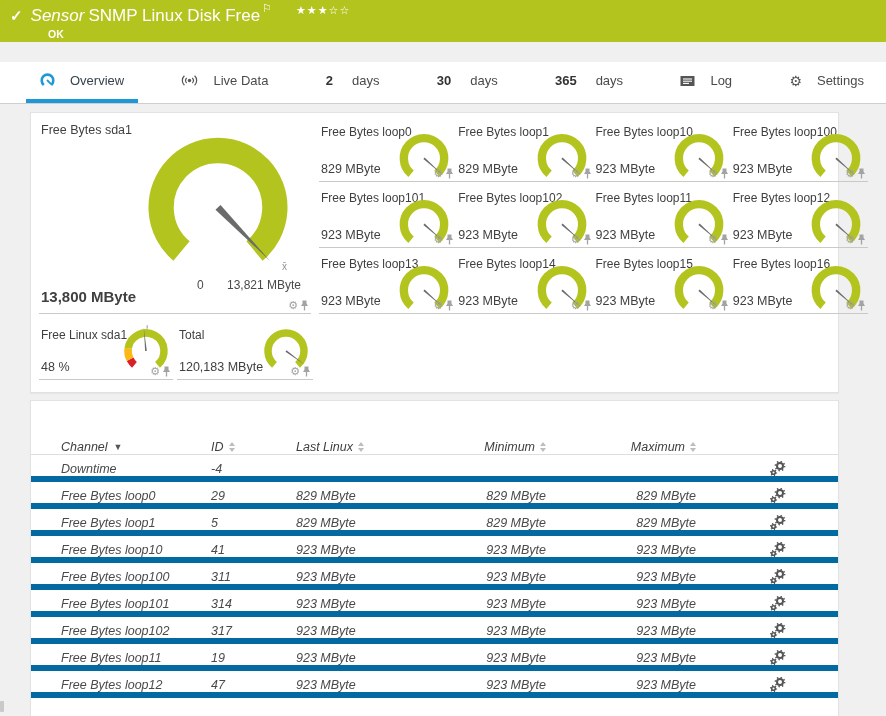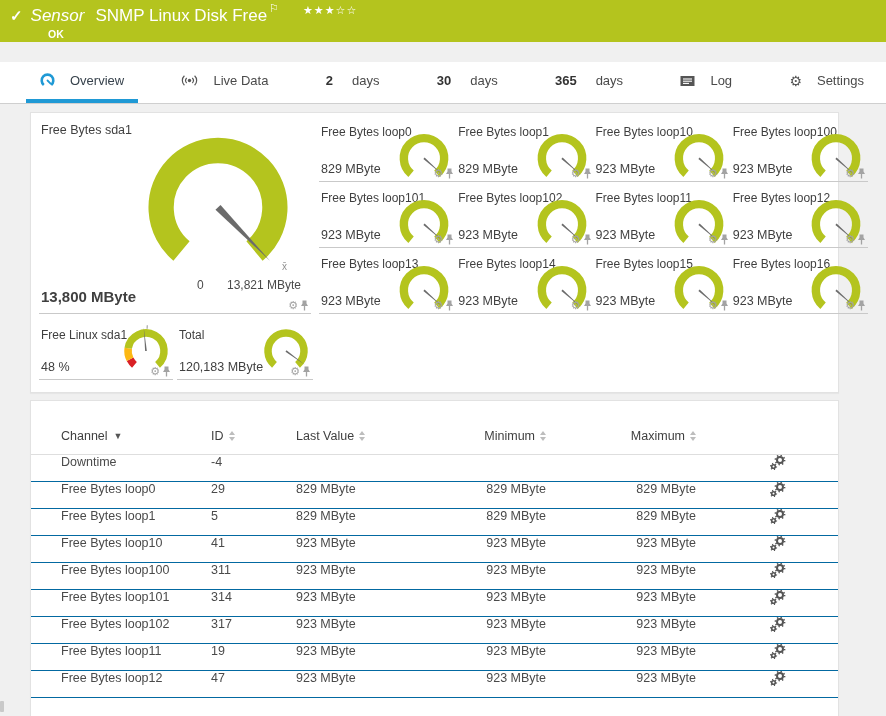--- a/index.html
+++ b/index.html
@@ -3,21 +3,21 @@
 <meta charset="utf-8">
 <style>
   * { margin:0; padding:0; box-sizing:border-box; }
   html,body { width:886px; height:716px; overflow:hidden; }
   body { position:relative; background:#f0f0f0; font-family:"Liberation Sans", sans-serif; color:#3f3f3f; }
 
   
   .status-header { position:absolute; left:0; top:0; width:886px; height:42px; background:#b4c41e; color:#fff; }
   .sh-row1 { display:flex; align-items:flex-start; padding:6px 0 0 10px; }
   .sh-check { font-size:15px; font-weight:bold; margin-right:8px; line-height:20px; }
-  .sh-type { font-style:italic; font-size:17px; margin-right:11px; line-height:20px; }
+  .sh-type { font-style:italic; font-size:17px; margin-right:4px; line-height:20px; }
   .sh-title { font-size:17px; line-height:20px; }
   .sh-flag { font-size:11px; position:relative; top:-4px; margin-left:2px; }
   .sh-stars { font-size:11px; letter-spacing:1px; margin-left:24px; position:relative; top:-2px; }
   .sh-status { font-size:10.5px; font-weight:bold; margin:2px 0 12px 48px; }
 
   
   .tabbar { position:absolute; left:0; top:62px; width:886px; height:42px; background:#fff; border-bottom:1px solid #cfcfcf; display:flex; justify-content:space-between; align-items:stretch; padding:0 8px 0 26px; }
   .tab { display:flex; align-items:center; gap:15px; padding:0 14px; border-bottom:4px solid transparent; font-size:13px; color:#4a4a4a; cursor:pointer; white-space:nowrap; }
   .tab.active { border-bottom-color:#1f99d5; color:#37424c; }
   .tab .num { font-weight:bold; color:#333; margin-right:4px; }
@@ -46,23 +46,23 @@
   .small-grid { position:absolute; left:288px; top:3px; width:549px; display:grid; grid-template-columns:repeat(4,1fr); }
   .small-grid .gcell { position:relative; height:66px; }
 
   .bottom-row .gcell { top:206px; height:61px; }
   .cell-freespace { left:8px;  width:134px; }
   .cell-total     { left:146px; width:136px; }
   .bottom-row .gsvg { right:2px; top:6px; }
 
   
   .ptable { padding:28px 0 0 0; font-size:12.5px; }
-  .trow, .thead { display:flex; align-items:flex-start; height:27px; padding-left:30px; padding-right:52px; }
+  .trow, .thead { display:flex; align-items:flex-end; height:27px; padding-left:30px; padding-right:52px;font-style:italic; }
   .thead { height:26px; border-bottom:1px solid #dedede; color:#3f3f3f; }
-  .trow { border-bottom:1px solid #0369a1; color:#4a4a4a; }
+  .trow { border-bottom:6px solid #0369a1; color:#4a4a4a; }
   .c-channel { width:150px; }
   .c-id { width:85px; }
   .c-last { width:135px; }
   .c-min { width:115px; text-align:right; }
   .c-max { width:150px; text-align:right; }
   .c-act { margin-left:auto; display:flex; justify-content:flex-end; }
   .sort-caret { display:inline-block; font-size:9px; color:#555; margin-left:6px; }
   .sort-dual { display:inline-flex; flex-direction:column; gap:2px; margin-left:5px; vertical-align:middle; }
   .sort-dual i { display:block; width:0; height:0; border-left:3.5px solid transparent; border-right:3.5px solid transparent; }
   .sort-dual .up { border-bottom:4px solid #bdbdbd; }
@@ -391,21 +391,21 @@
           <span class="sort-caret">▼</span>
       </span>
       <span class="c-id hcell">
         <span>ID</span>
           <span class="sort-dual">
             <i class="up"></i>
             <i class="dn"></i>
           </span>
       </span>
       <span class="c-last hcell">
-        <span>Last Value</span>
+        <span>Last Linux</span>
           <span class="sort-dual">
             <i class="up"></i>
             <i class="dn"></i>
           </span>
       </span>
       <span class="c-min hcell">
         <span>Minimum</span>
           <span class="sort-dual">
             <i class="up"></i>
             <i class="dn"></i>

